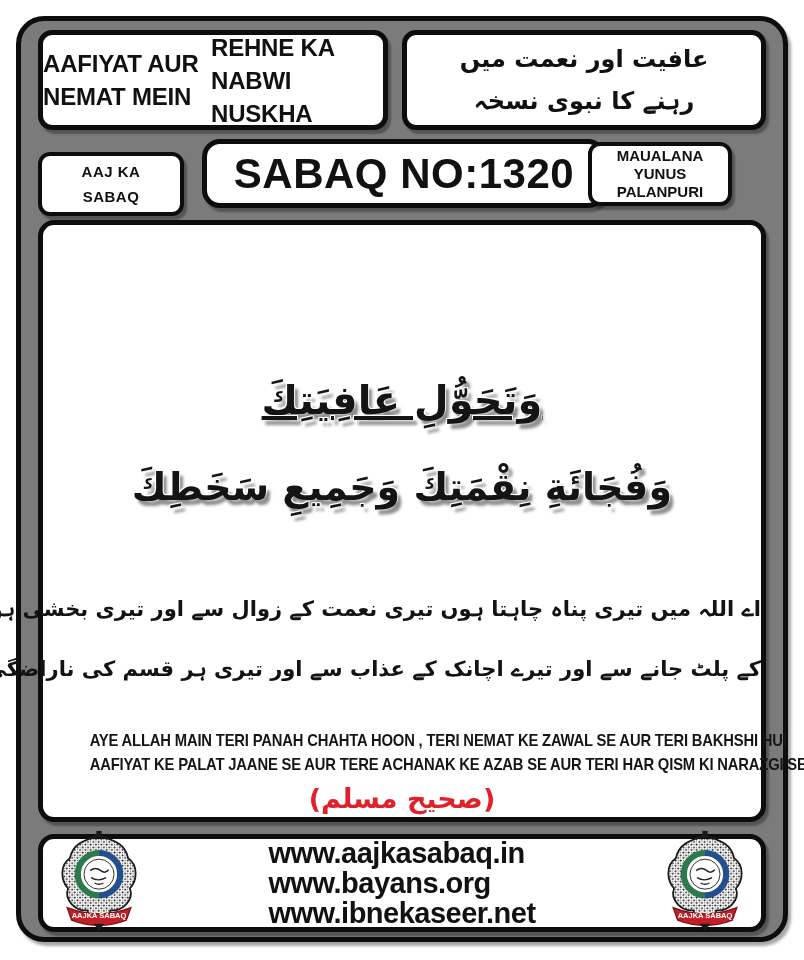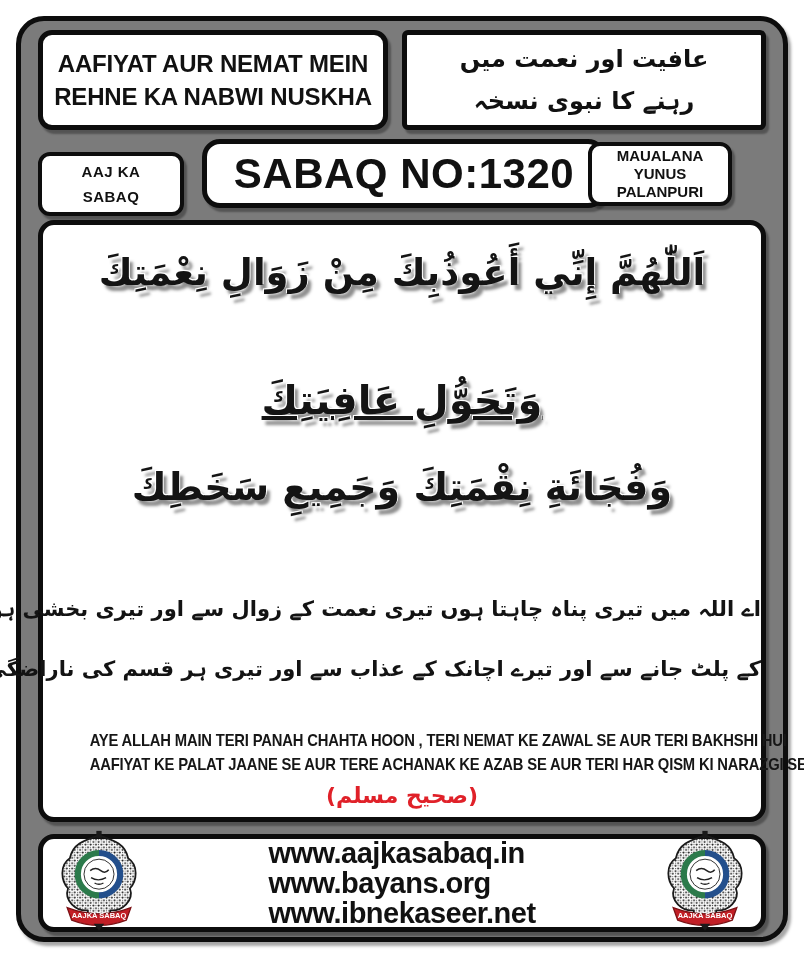--- a/index.html
+++ b/index.html
@@ -12,23 +12,23 @@
     box-shadow: 3px 4px 3px rgba(0,0,0,0.35);
   }
 
   .wbox {
     position:absolute; background:#ffffff; border:5px solid #0d0d0d;
     box-shadow: 3px 4px 2px rgba(0,0,0,0.32);
   }
 
   
   .hdr-left  { left:38px; top:30px; width:350px; height:100px; border-radius:14px;
-               display:flex; flex-direction:column; justify-content:center; align-items:center; }
+               display:flex; flex-direction:row; justify-content:center; align-items:center; }
   .hdr-left .t { font-weight:bold; font-size:24px; line-height:33px; color:#111; letter-spacing:-0.2px; }
-  .hdr-right { left:402px; top:30px; width:364px; height:100px; border-radius:6px;
+  .hdr-right { left:402px; top:30px; width:364px; height:100px; border-radius:14px;
                display:flex; flex-direction:column; justify-content:center; align-items:center; }
   .hdr-right .u { direction:rtl; font-family:"DejaVu Sans", sans-serif; font-weight:bold;
                   font-size:24px; line-height:42px; color:#111; white-space:nowrap; }
 
   
   .aaj-box   { left:38px;  top:152px; width:146px; height:64px; border-radius:12px; border-width:4px;
                display:flex; flex-direction:column; justify-content:center; align-items:center; }
   .aaj-box .t { font-weight:bold; font-size:15px; line-height:25px; color:#111; letter-spacing:0.5px; }
   .sabaq-box { left:202px; top:139px; width:404px; height:69px; border-radius:18px;
                display:flex; justify-content:center; align-items:center; }
@@ -52,21 +52,21 @@
         font-size:21px; white-space:nowrap; }
   .ur1 { top:372px; }
   .ur2 { top:432px; }
 
   .en { font-weight:bold; font-size:17px; color:#161616; white-space:nowrap;
         transform:scaleX(0.87); transform-origin:50% 50%; letter-spacing:-0.2px; }
   .en1 { top:506px; }
   .en2 { top:530px; }
 
   .ref { top:558px; direction:rtl; font-family:"DejaVu Sans", sans-serif; font-weight:bold;
-         font-size:22px; color:#e02129; white-space:nowrap; }
+         font-size:27px; color:#e02129; white-space:nowrap; }
 
   
   .footer-box { left:38px; top:834px; width:728px; height:98px; border-radius:16px;
                 display:flex; align-items:center; justify-content:space-between; padding:0 10px; }
   .logo { width:92px; height:106px; flex:0 0 auto; }
   .urls { flex:1 1 auto; text-align:center; }
   .urls .inner { display:inline-block; text-align:left; }
   .urls .w { font-weight:bold; font-size:29px; line-height:30px; color:#111; letter-spacing:-0.5px; }
 </style>
 </head>
@@ -90,21 +90,20 @@
 <div class="wbox sabaq-box">
   <div class="t">SABAQ NO:1320</div>
 </div>
 <div class="wbox author-box">
   <div class="t">MAUALANA</div>
   <div class="t">YUNUS</div>
   <div class="t">PALANPURI</div>
 </div>
 
 <div class="wbox main-box">
-  <div class="line ar ar1" dir="rtl">اَللّٰهُمَّ إِنِّي أَعُوذُبِكَ مِنْ زَوَالِ نِعْمَتِكَ</div>
   <div class="line ar ar2" dir="rtl">وَتَحَوُّلِ عَافِيَتِكَ</div>
   <div class="line ar ar3" dir="rtl">وَفُجَائَةِ نِقْمَتِكَ وَجَمِيعِ سَخَطِكَ</div>
   <div class="line ur ur1" dir="rtl">اے اللہ میں تیری پناہ چاہتا ہوں تیری نعمت کے زوال سے اور تیری بخشی ہوئی عافیت</div>
   <div class="line ur ur2" dir="rtl">کے پلٹ جانے سے اور تیرے اچانک کے عذاب سے اور تیری ہر قسم کی ناراضگی سے۔</div>
   <div class="line en en1">AYE ALLAH MAIN TERI PANAH CHAHTA HOON , TERI NEMAT KE ZAWAL SE AUR TERI BAKHSHI HUI</div>
   <div class="line en en2">AAFIYAT KE PALAT JAANE SE AUR TERE ACHANAK KE AZAB SE AUR TERI HAR QISM KI NARAZGI SE.</div>
   <div class="line ref" dir="rtl">(صحیح مسلم)</div>
 </div>
 
 <div class="wbox footer-box">

